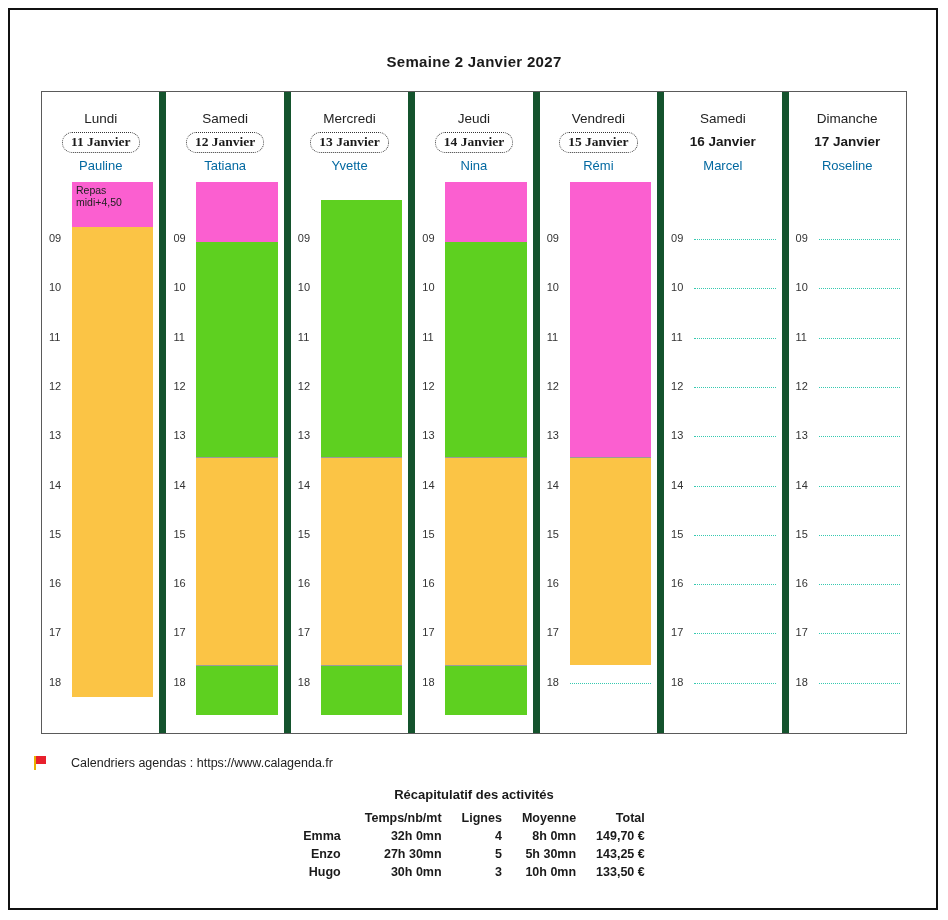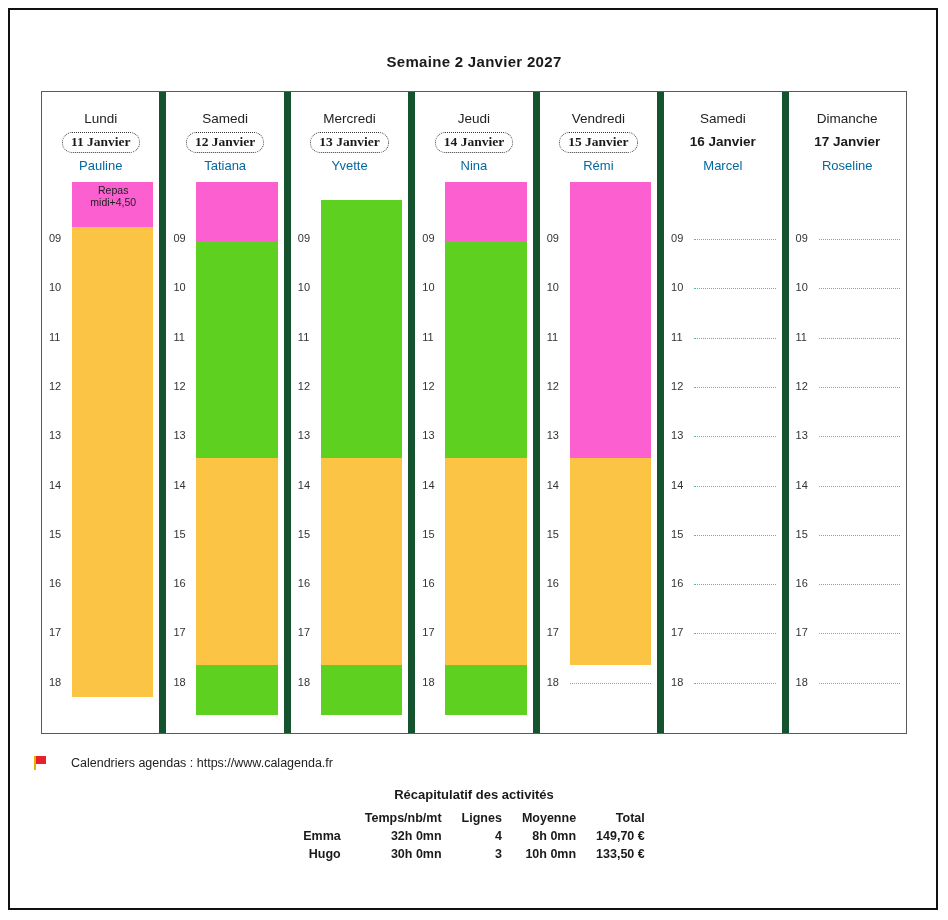--- a/index.html
+++ b/index.html
@@ -123,21 +123,20 @@
     left: 30px;
     right: 6px;
     top: 90px;
     height: 552px;
   }
   .blk {
     position: absolute;
     left: 0;
     right: 0;
     box-sizing: border-box;
-    text-align: center;
   }
   .blk .lbl {
     font-size: 10.5px;
     color: #222;
     padding: 2px 3px 0 4px;
     line-height: 1.15;
     white-space: pre-line;
   }
   .blk-green { background: #5ed020; }
   .blk-pink  { background: #fb5fd0; }
@@ -589,20 +588,27 @@
     </thead>
     <tbody id="summary-body">
         <tr>
           <td class="c0">Emma</td>
           <td>32h 0mn</td>
           <td>4</td>
           <td>8h 0mn</td>
           <td>149,70 €</td>
         </tr>
         <tr>
+          <td class="c0">Enzo</td>
+          <td>27h 30mn</td>
+          <td>5</td>
+          <td>5h 30mn</td>
+          <td>143,25 €</td>
+        </tr>
+        <tr>
           <td class="c0">Hugo</td>
           <td>30h 0mn</td>
           <td>3</td>
           <td>10h 0mn</td>
           <td>133,50 €</td>
         </tr>
       </tbody>
   </table>
 </div>
 

